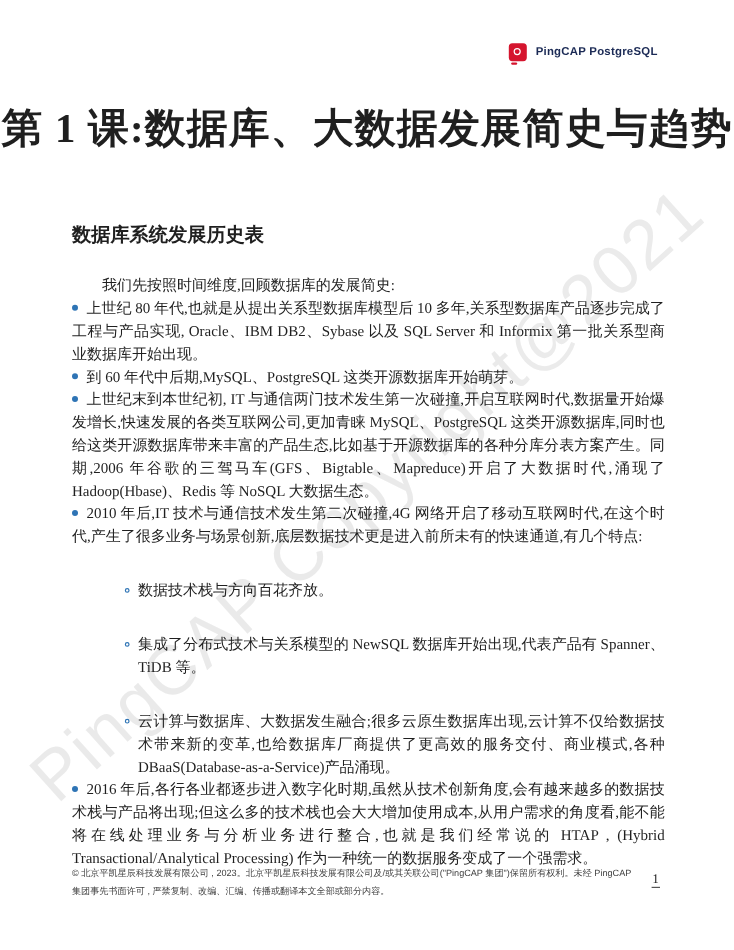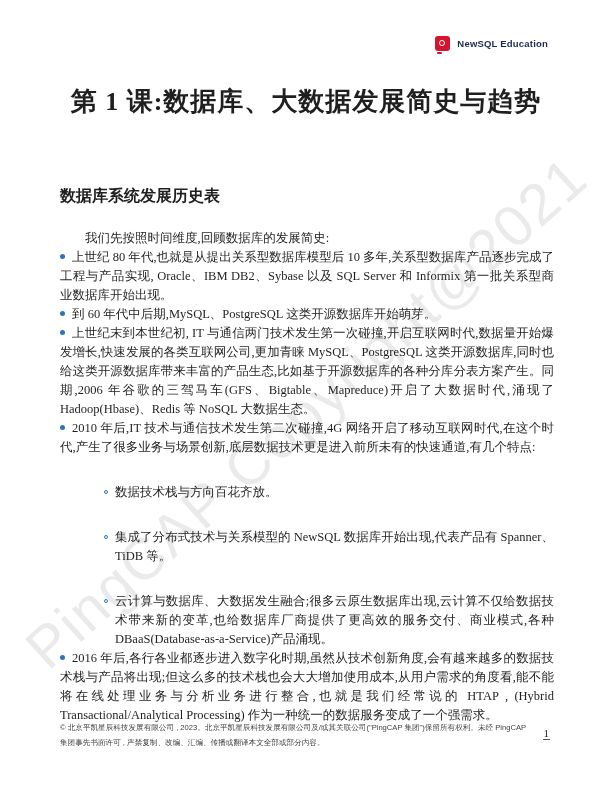--- a/index.html
+++ b/index.html
@@ -61,21 +61,21 @@
     color: #1b2a55;
     letter-spacing: 0.2px;
   }
 
   
   .doc-title {
     position: absolute;
     top: 84px; left: 0;
     width: 612px;
     text-align: center;
-    font-size: 26px;
+    font-size: 34px;
     font-weight: bold;
     letter-spacing: 1px;
     z-index: 1;
   }
   .section-heading {
     position: absolute;
     top: 186px; left: 60px;
     font-size: 16px;
     font-weight: bold;
     z-index: 1;
@@ -141,21 +141,21 @@
 </head>
 <body>
 
 <div class="watermark">PingCAP Copyright@2021</div>
 
 <div class="header-logo">
   <span class="logo-mark">
     <span class="ring"></span>
     <span class="tick"></span>
   </span>
-  <span class="logo-text">NewSQL Education</span>
+  <span class="logo-text">PingCAP PostgreSQL</span>
 </div>
 
 <h1 class="doc-title">第 1 课:数据库、大数据发展简史与趋势</h1>
 
 <h2 class="section-heading">数据库系统发展历史表</h2>
 
 <div class="doc-body">
   <p class="indent">我们先按照时间维度,回顾数据库的发展简史:</p>
 
   <div class="bullet-item">

